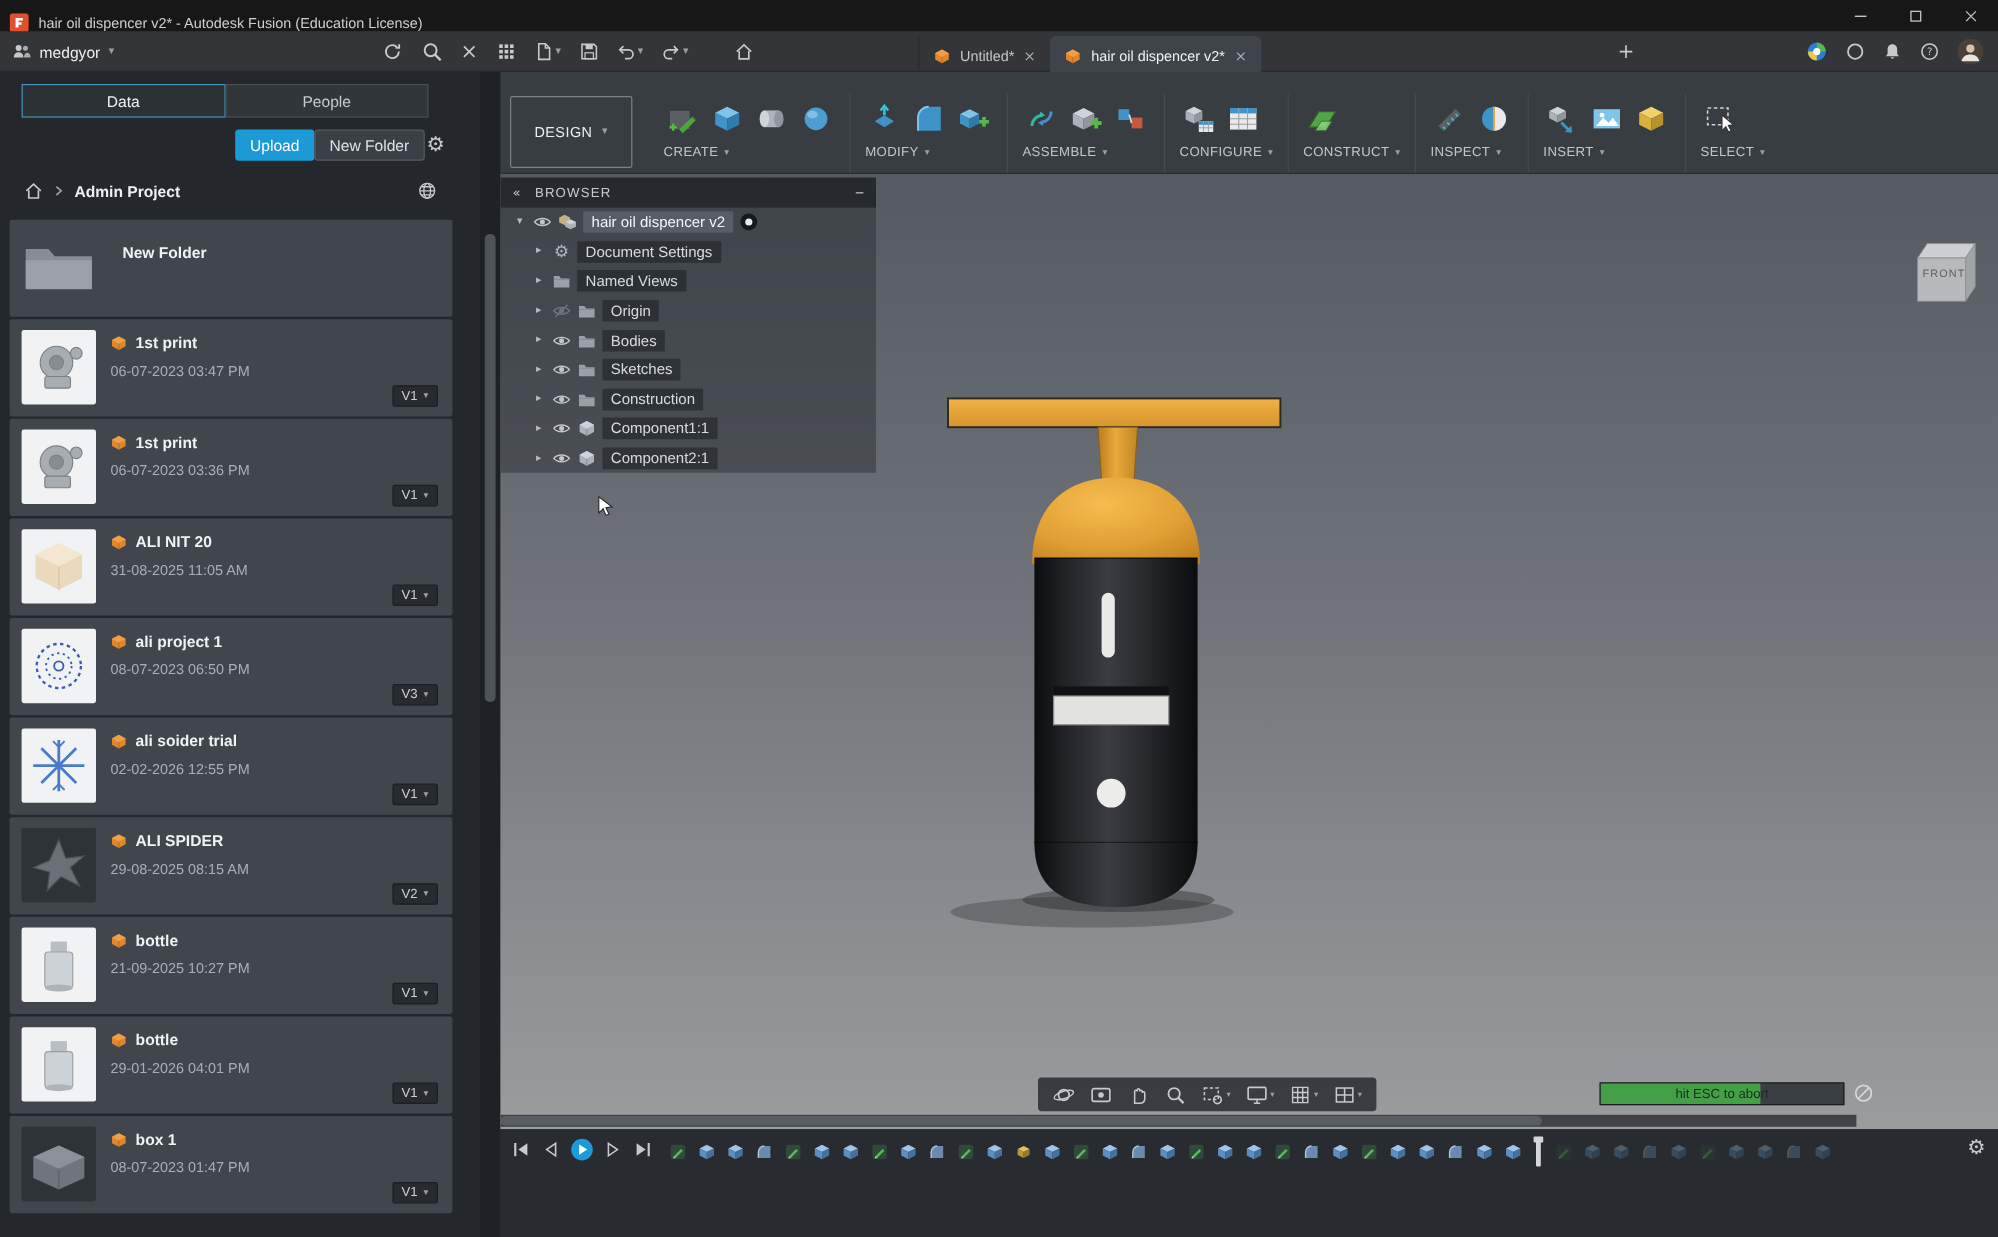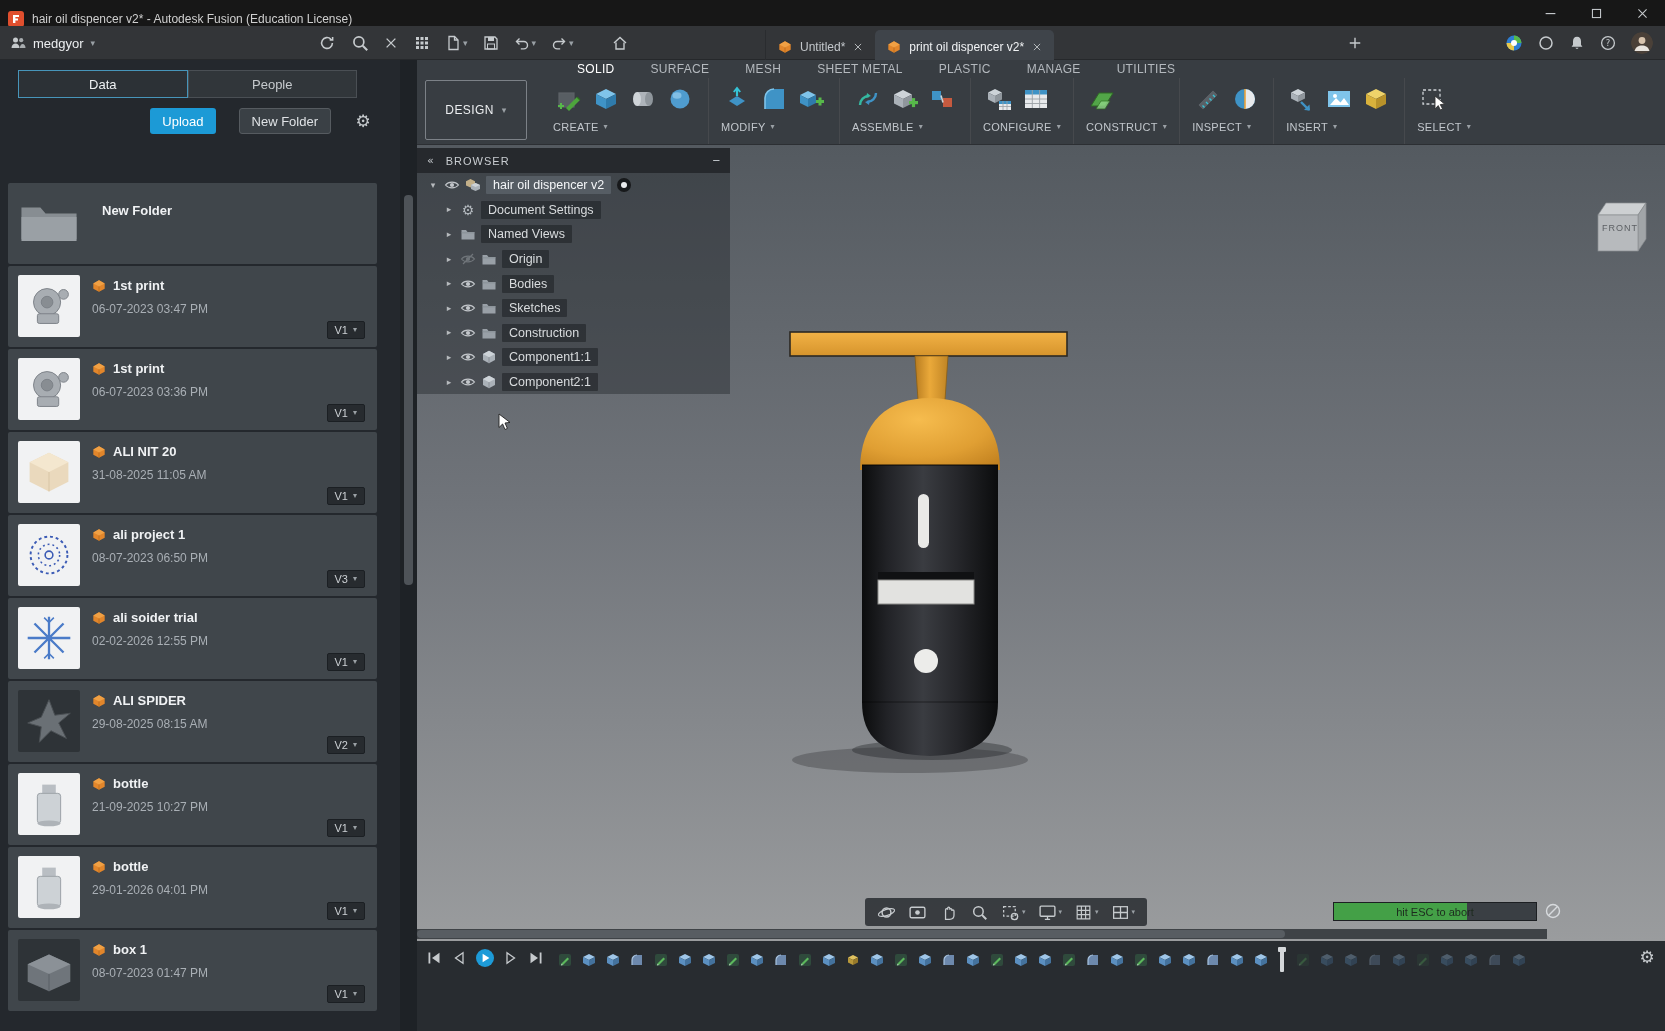--- a/index.html
+++ b/index.html
@@ -34,21 +34,21 @@
   .closex{opacity:.85}
   #new-tab{position:absolute;left:1348px;top:10px}
   #appbar-right{position:absolute;right:12px;top:0;height:34px;display:flex;align-items:center;gap:15px}
   .avatar-wrap{width:22px;height:22px;border-radius:50%;overflow:hidden}
 
   
   #datapanel{position:absolute;left:0;top:60px;width:400px;height:971px;background:#24282d;overflow:hidden}
   .dp-tabs{display:flex;margin:10px 43px 0 18px;height:28px}
   .dp-tab{flex:1;display:flex;align-items:center;justify-content:center;font-size:13px;color:#c6cacd;background:#31363a;border:1px solid #4a4f54}
   .dp-tab.active{background:#2c3136;border:1px solid #4795ba;color:#eef1f3}
-  .dp-actions{display:flex;justify-content:flex-end;align-items:center;gap:23px;margin:10px 28px 0 6px}
+  .dp-actions{display:flex;justify-content:flex-end;align-items:center;gap:0;margin:10px 28px 0 6px}
   .btn{height:26px;border:none;font-size:13px;font-family:inherit;border-radius:3px;padding:0 12px;cursor:default}
   .btn-upload{background:#1c9ad6;color:#fff}
   .btn-newfolder{background:#3a4045;color:#dfe2e5;border:1px solid #565b60}
   .gear-glyph{font-family:"DejaVu Sans",sans-serif;color:#c6cacd;font-size:17px}
   .dp-breadcrumb{position:relative;display:flex;align-items:center;gap:8px;margin:14px 20px 0 20px;height:22px}
   .crumb-label{font-size:13px;font-weight:bold;color:#eef0f2}
   .crumb-globe{position:absolute;right:16px}
   #data-items{position:absolute;left:0;top:123px;width:400px;bottom:0;overflow:hidden}
   .card{position:relative;height:81px;margin:0 23px 2px 8px;background:#40464b;border-radius:2px}
   .thumb{position:absolute;left:10px;top:9px;width:62px;height:62px;background:#f1f2f3;border-radius:2px;overflow:hidden}
@@ -268,21 +268,21 @@
           </span>
         </div>
         <div class="doctab active">
           <span class="ic s14">
             <svg viewBox="0 0 16 16">
               <path d="M8 1.5 L14.5 5 L14.5 11 L8 14.5 L1.5 11 L1.5 5z" fill="#e2862b"></path>
               <path d="M8 1.5 L14.5 5 L8 8.5 L1.5 5z" fill="#f0a044"></path>
               <path d="M8 8.5 V14.5" stroke="#b96f1e"></path>
             </svg>
           </span>
-          <span class="doctab-label">print oil dispencer v2*</span>
+          <span class="doctab-label">hair oil dispencer v2*</span>
           <span class="ic s10 closex">
             <svg viewBox="0 0 16 16">
               <path d="M3 3 L13 13 M13 3 L3 13" stroke="#c6cacd" stroke-width="1.6"></path>
             </svg>
           </span>
         </div>
       </div>
     <span class="ic s14" id="new-tab">
         <svg viewBox="0 0 16 16">
           <path d="M8 2 V14 M2 8 H14" stroke="#c6cacd" stroke-width="1.6"></path>
@@ -326,20 +326,41 @@
 
   <div id="datapanel">
     <div class="dp-tabs">
       <div class="dp-tab active">Data</div>
       <div class="dp-tab">People</div>
     </div>
     <div class="dp-actions">
       <button class="btn btn-upload">Upload</button>
       <button class="btn btn-newfolder">New Folder</button>
       <span class="ic s18 gear-glyph">⚙</span>
+    </div>
+    <div class="dp-breadcrumb">
+      <span class="ic s16">
+          <svg viewBox="0 0 16 16" fill="none" stroke="#c6cacd" stroke-width="1.4">
+            <path d="M2 8 L8 2.4 L14 8"></path>
+            <path d="M4 7.5 V14 h8 V7.5"></path>
+          </svg>
+        </span>
+      <span class="ic s10">
+          <svg viewBox="0 0 10 10">
+            <path d="M3 1.5 L7 5 L3 8.5" fill="none" stroke="#9aa0a5" stroke-width="1.4"></path>
+          </svg>
+        </span>
+      <span class="crumb-label">Admin Project</span>
+      <span class="ic s16 crumb-globe">
+          <svg viewBox="0 0 16 16" fill="none" stroke="#c6cacd" stroke-width="1.1">
+            <circle cx="8" cy="8" r="6.2"></circle>
+            <ellipse cx="8" cy="8" rx="2.8" ry="6.2"></ellipse>
+            <path d="M1.8 8 h12.4 M2.8 4.6 h10.4 M2.8 11.4 h10.4"></path>
+          </svg>
+        </span>
     </div>
     <div id="data-items">
         <div class="card">
           <div class="thumb thumb-none ic">
             <svg viewBox="0 0 72 52">
               <path d="M4 8 h22 l6 7 h36 v30 H4z" fill="#878d92"></path>
               <path d="M4 19 h64 v28 H4z" fill="#9aa0a5"></path>
             </svg>
           </div>
           <div class="card-title folder-title">New Folder</div>
@@ -547,29 +568,20 @@
         </div>
       </div>
   </div>
   <div class="dp-scroll">
       <div class="dp-thumb"></div>
     </div>
 
   <div id="main">
 
     <div id="ribbon">
-      <div id="ribbon-tabs">
-          <div class="rtab active">SOLID</div>
-          <div class="rtab">SURFACE</div>
-          <div class="rtab">MESH</div>
-          <div class="rtab">SHEET METAL</div>
-          <div class="rtab">PLASTIC</div>
-          <div class="rtab">MANAGE</div>
-          <div class="rtab">UTILITIES</div>
-        </div>
       <div id="ribbon-body">
         <div id="workspace-btn">
           <span>DESIGN</span>
           <span class="glyph caret">▾</span>
         </div>
         <div id="ribbon-groups" style="display:flex">
             <div class="rgroup">
               <div class="ricons">
                 <span class="rtool ic">
                   <svg viewBox="0 0 28 28">

